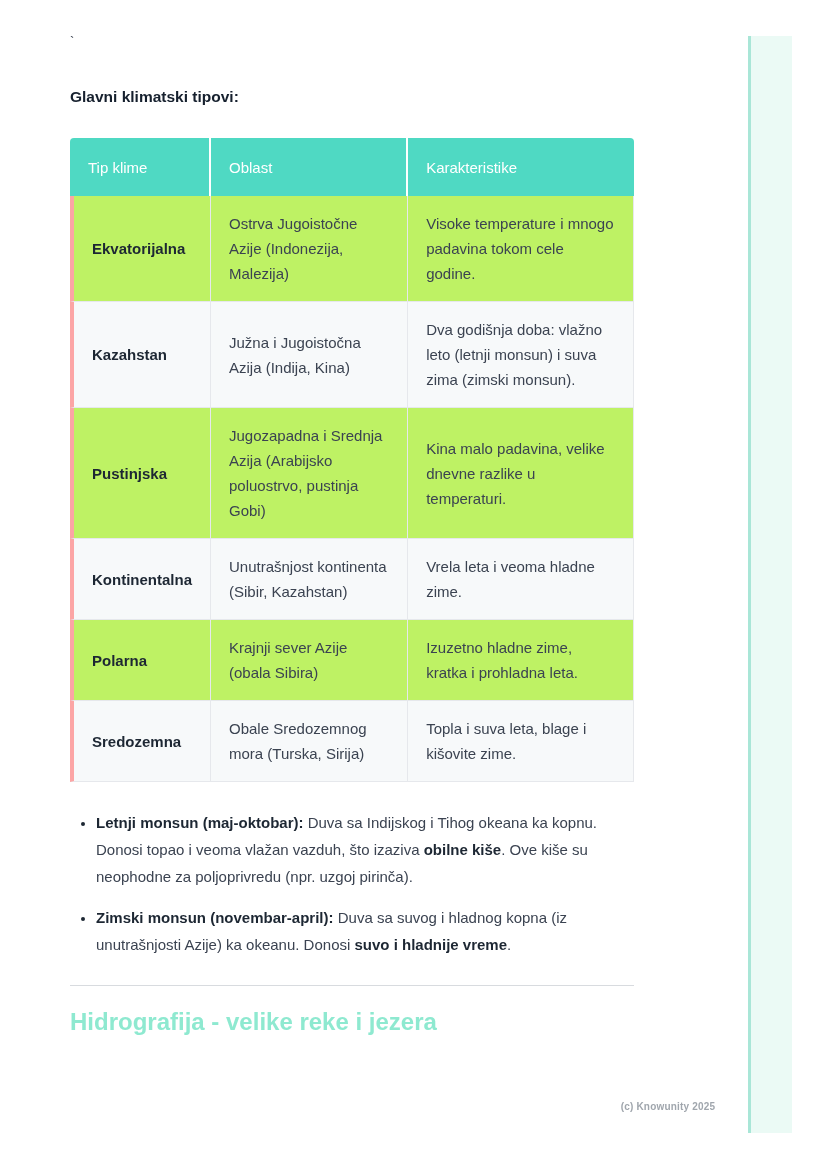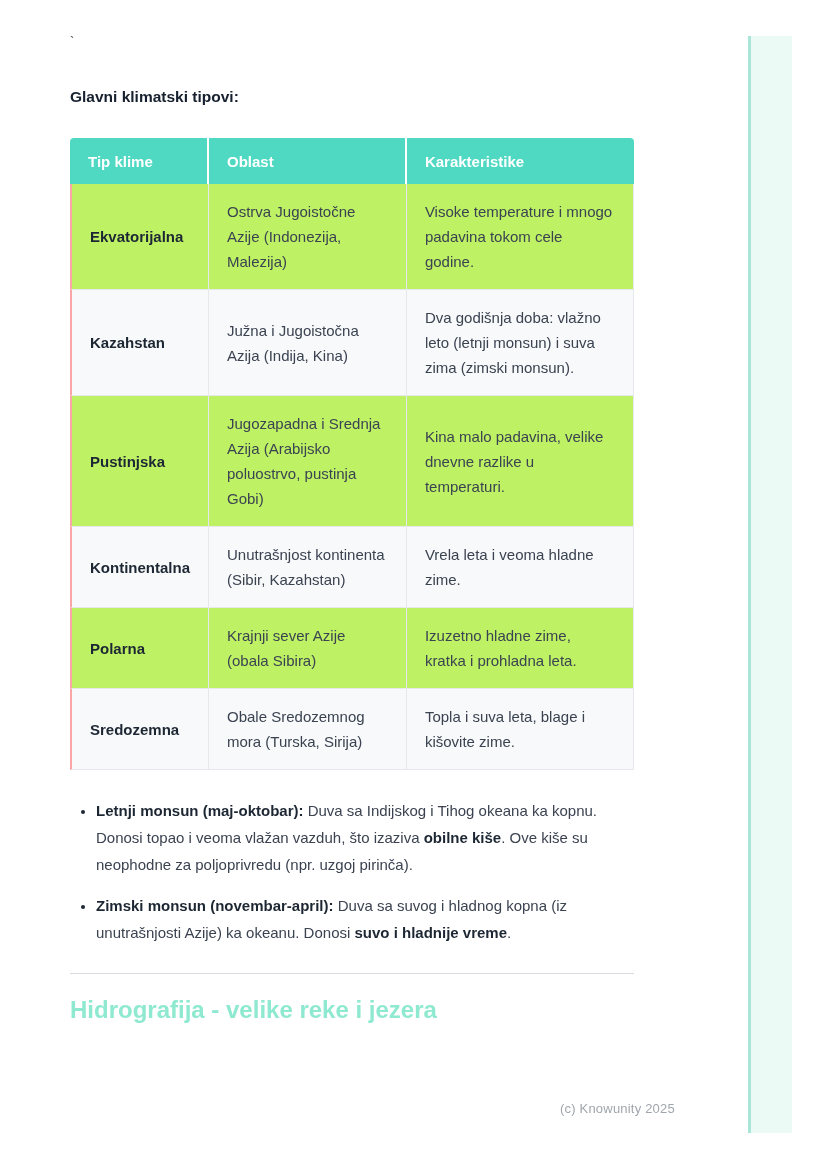--- a/index.html
+++ b/index.html
@@ -13,47 +13,47 @@
 
   .content { position:absolute; left:70px; top:0; width:564px; z-index:1; }
 
   .h3 { font-size:15.5px; font-weight:bold; color:#16202e; line-height:16px; }
   .h3.climate { margin-top:89px; }
   .h3.monsoon { margin-top:35px; }
 
   table.climate-table { margin-top:33px; width:564px; border-collapse:separate; border-spacing:0;
                         font-size:15px; line-height:25px; border-radius:4px; }
   table.climate-table thead th {
-      background:#4fd9c3; color:#ffffff; font-weight:bold; font-size:15px;
-      text-align:left; height:46px; padding:0 18px; vertical-align:middle;
+      background:#4fd9c3; color:#ffffff; font-weight:normal; font-size:15px;
+      text-align:left; height:58px; padding:0 18px; vertical-align:middle;
       border-right:2px solid #ffffff; }
   table.climate-table thead th:first-child { border-top-left-radius:4px; }
   table.climate-table thead th:last-child { border-top-right-radius:4px; border-right:none; }
   table.climate-table col.c1 { width:134px; }
   table.climate-table col.c2 { width:200px; }
   table.climate-table col.c3 { width:230px; }
   table.climate-table tbody td {
       padding:15px 18px; vertical-align:middle;
       border-bottom:1px solid #e6e8ec; border-right:1px solid #e6e8ec; background:#bef264; }
-  table.climate-table tbody td:first-child { border-left:2px solid #fca5a5; font-weight:bold; color:#1d2733; }
+  table.climate-table tbody td:first-child { border-left:4px solid #fca5a5; font-weight:bold; color:#1d2733; }
   table.climate-table tbody tr:nth-child(even) td { background:#f7f9fa; }
 
   .para { margin-top:26px; font-size:15px; line-height:24px; color:#3b4351; }
 
   ul.monsoon-list { margin-top:27px; padding-left:26px; list-style:disc; }
   ul.monsoon-list li { font-size:15px; line-height:27px; color:#3b4351; margin-bottom:14px; }
   ul.monsoon-list li::marker { color:#1d2733; font-size:13px; }
   .bold { font-weight:bold; color:#1d2733; }
 
   hr.divider { margin-top:27px; border:none; border-top:1px solid #d8dbdf; width:564px; }
 
   .h2-mint { margin-top:22px; font-size:24px; font-weight:bold; color:#8ee9d0; line-height:28px; }
 
-  .footer-note { position:absolute; top:1101px; left:560px; width:216px; text-align:left;
-                 font-size:13px; color:#a0a6ad; z-index:2; letter-spacing:0.2px; }
+  .footer-note { position:absolute; top:1101px; left:560px; width:216px; text-align:center;
+                 font-size:10px; color:#a0a6ad; z-index:2; letter-spacing:0.2px;font-weight:bold; }
 </style>
 </head>
 <body>
 
 <div class="accent-bar"></div>
 
 <span class="stray-char">`</span>
 
 <div class="content">
 

